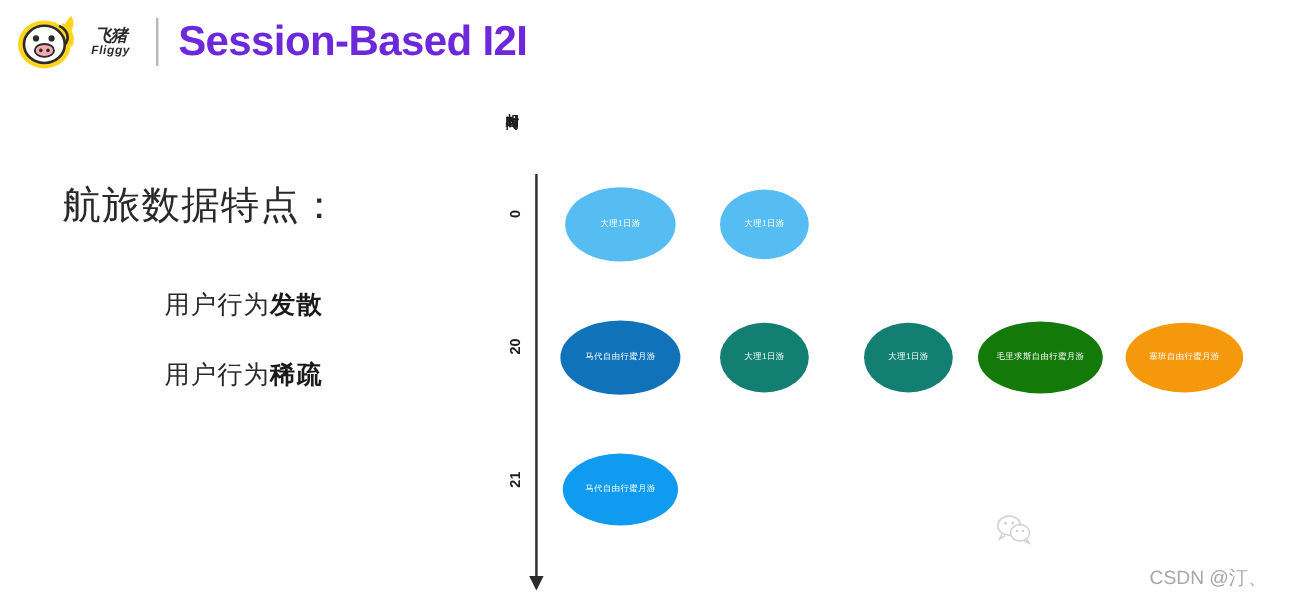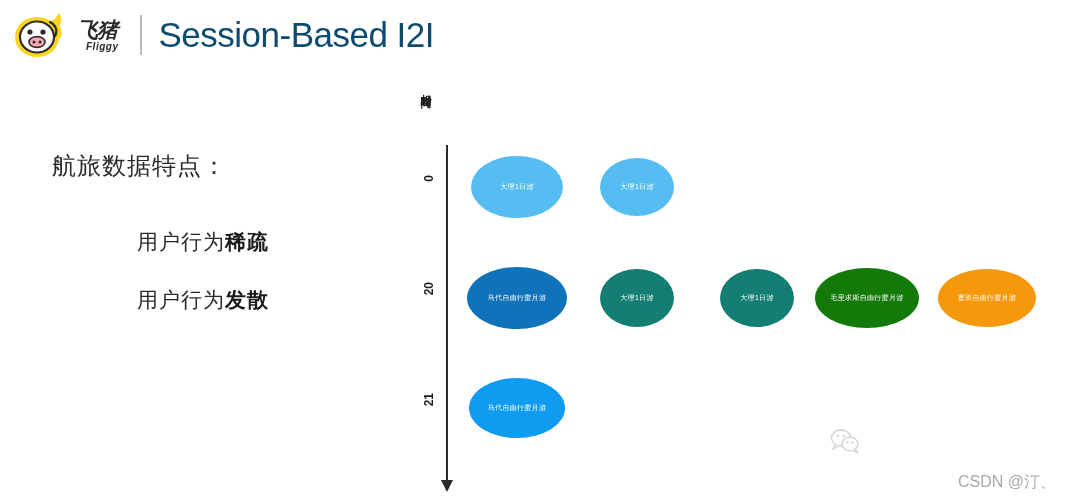--- a/index.html
+++ b/index.html
@@ -38,59 +38,58 @@
     height: 52px;
     flex: 0 0 auto;
   }
   .brand-cn {
     display: flex;
     flex-direction: column;
     align-items: center;
     line-height: 1;
   }
   .brand-cn .cn {
-    font-size: 21px;
+    font-size: 14px;
     font-weight: bold;
     color: #2b2b2b;
     letter-spacing: -1px;
     font-style: italic;
   }
   .brand-cn .en {
     font-size: 10px;
     font-weight: bold;
     color: #2b2b2b;
     font-style: italic;
     letter-spacing: 0.5px;
     margin-top: 2px;
-    margin-left: 10px;
   }
   .divider-bar {
     width: 2px;
     height: 40px;
     background: #b9b9b9;
     margin: 0 16px 0 22px;
   }
   .page-title {
     font-size: 35px;
-    font-weight: normal;
-    color: #0c4a6e;
+    font-weight: bold;
+    color: #6d28d9;
     letter-spacing: -0.5px;
     white-space: nowrap;
     text-align: center;
   }
 
   
   .left-col {
     position: absolute;
     left: 52px;
     top: 150px;
     width: 330px;
   }
   .lead-line {
-    font-size: 24px;
+    font-size: 32px;
     color: #2a2a2a;
     letter-spacing: 1px;
     margin-bottom: 46px;
   }
   .bullet-line {
     font-size: 21px;
     color: #2a2a2a;
     margin-left: 85px;
     margin-bottom: 30px;
     letter-spacing: 1px;
@@ -222,24 +221,24 @@
       <span class="en">Fliggy</span>
     </div>
   </div>
   <div class="divider-bar"></div>
   <div class="page-title">Session-Based I2I</div>
 </div>
 
 <div class="left-col">
   <div class="lead-line">航旅数据特点：</div>
   <div class="bullet-line">
-    <span>用户行为</span><span class="em">稀疏</span>
+    <span>用户行为</span><span class="em">发散</span>
   </div>
   <div class="bullet-line">
-    <span>用户行为</span><span class="em">发散</span>
+    <span>用户行为</span><span class="em">稀疏</span>
   </div>
 </div>
 
 <div class="chart">
   <div class="axis-label">相对时间</div>
   <div class="axis-line"></div>
   <div class="axis-arrow"></div>
   <div class="tick-label tick-0">0</div>
   <div class="tick-label tick-20">20</div>
   <div class="tick-label tick-21">21</div>

